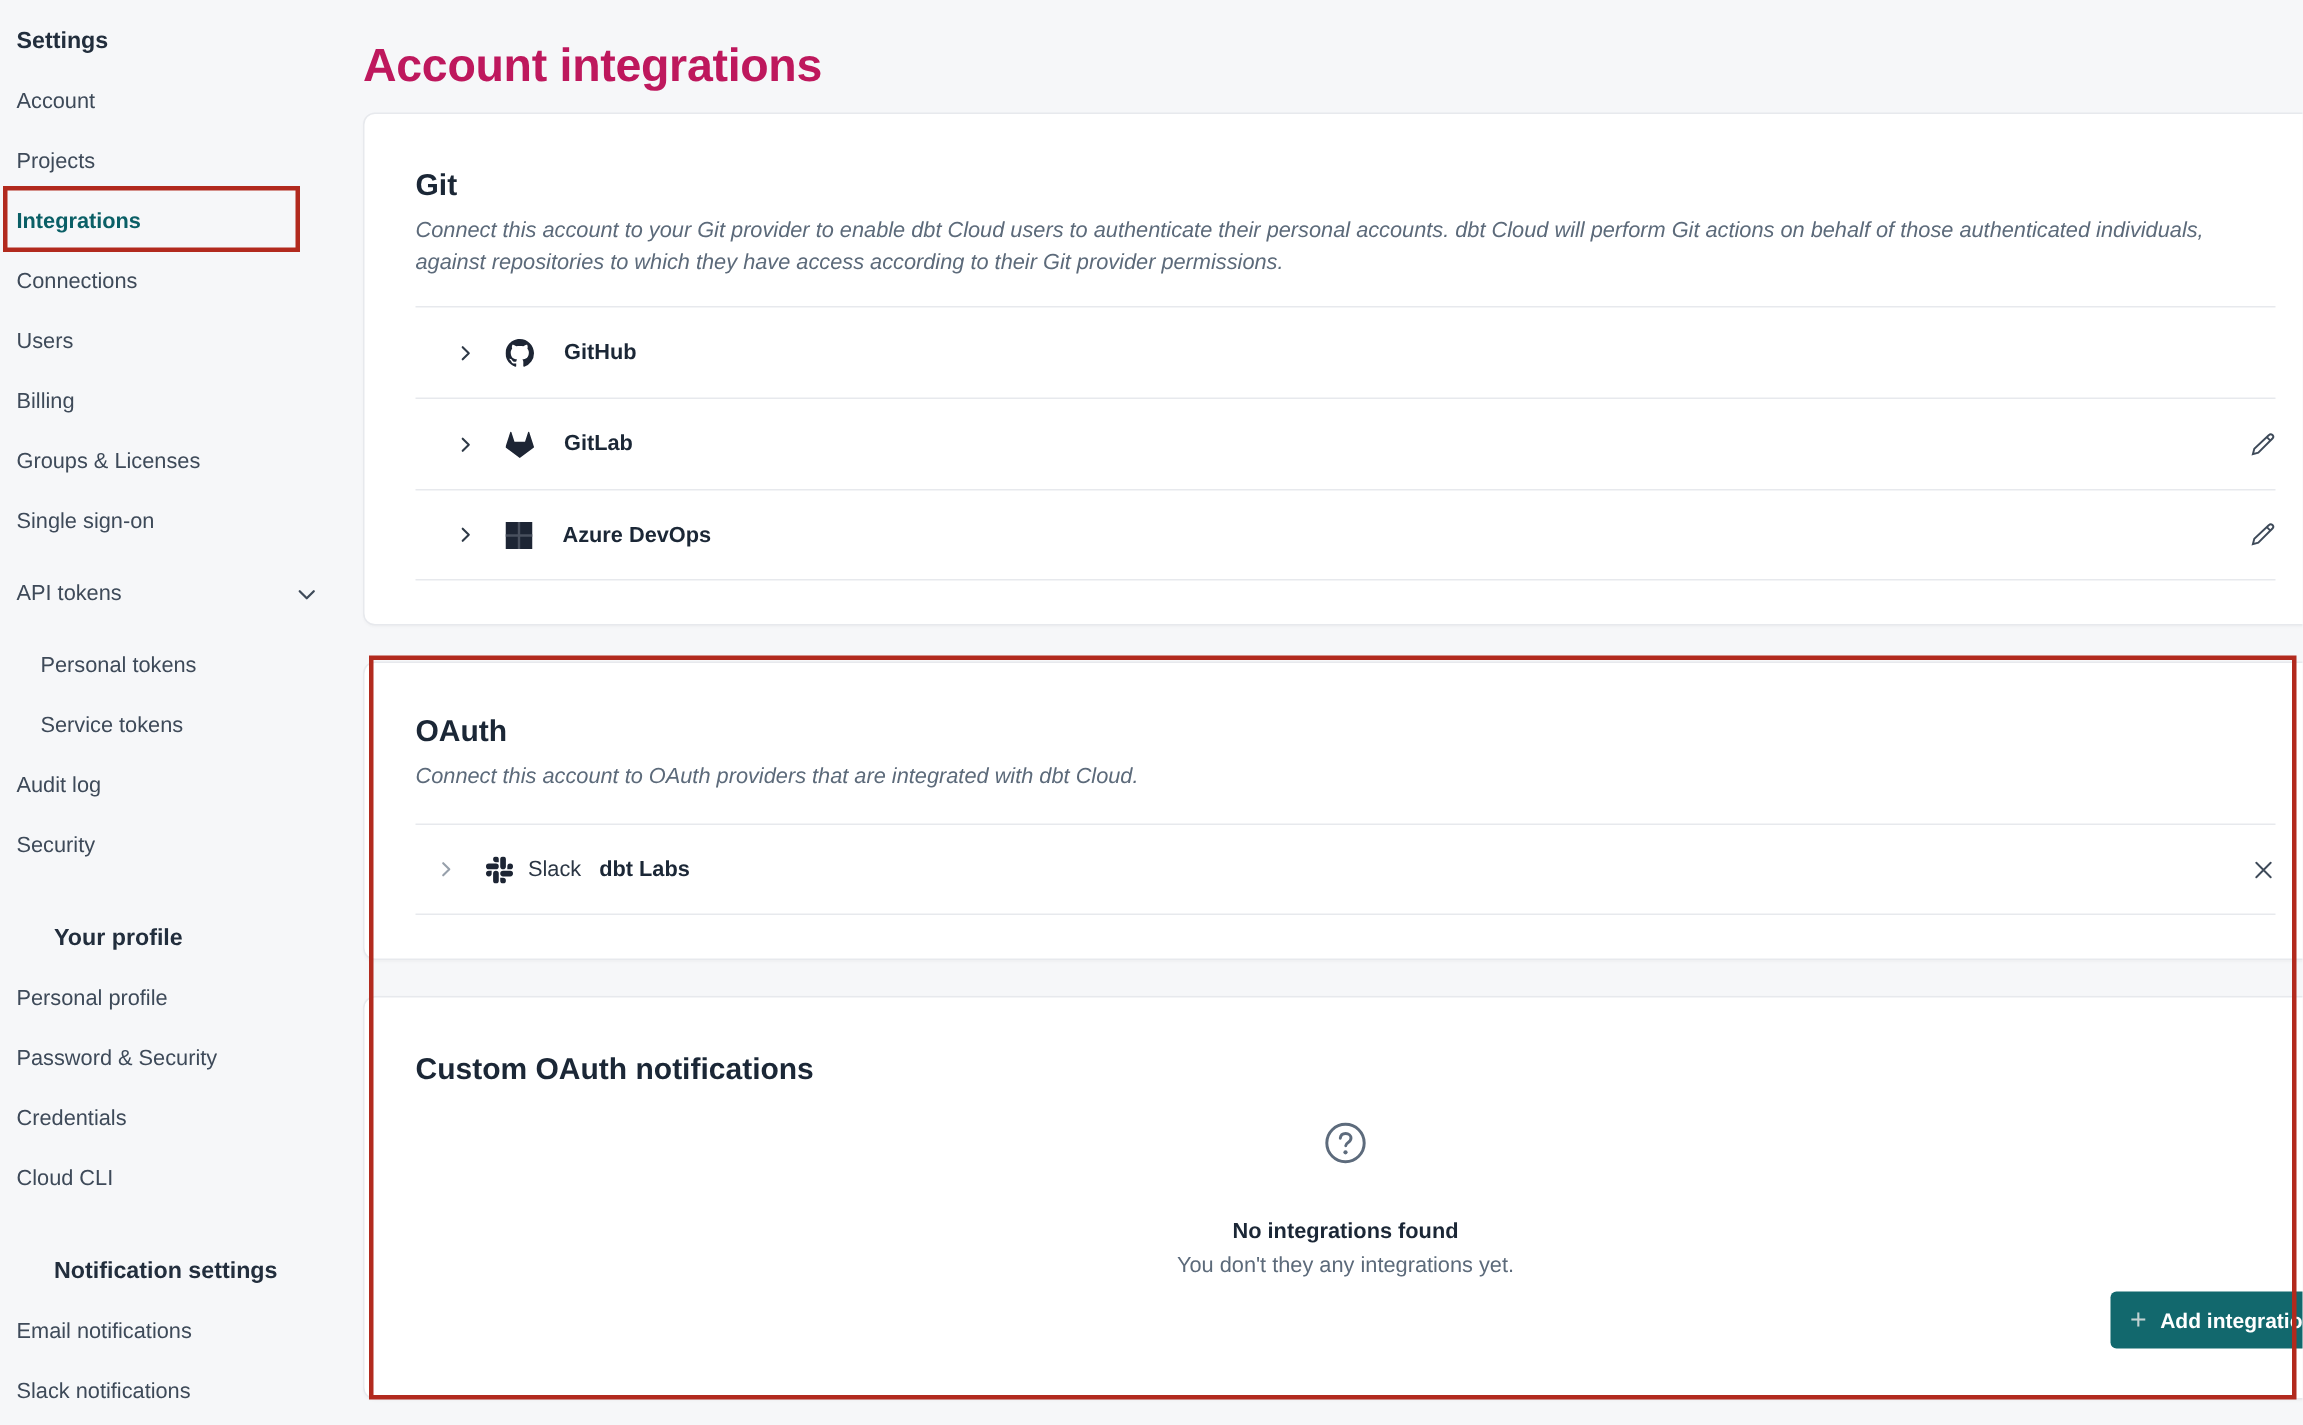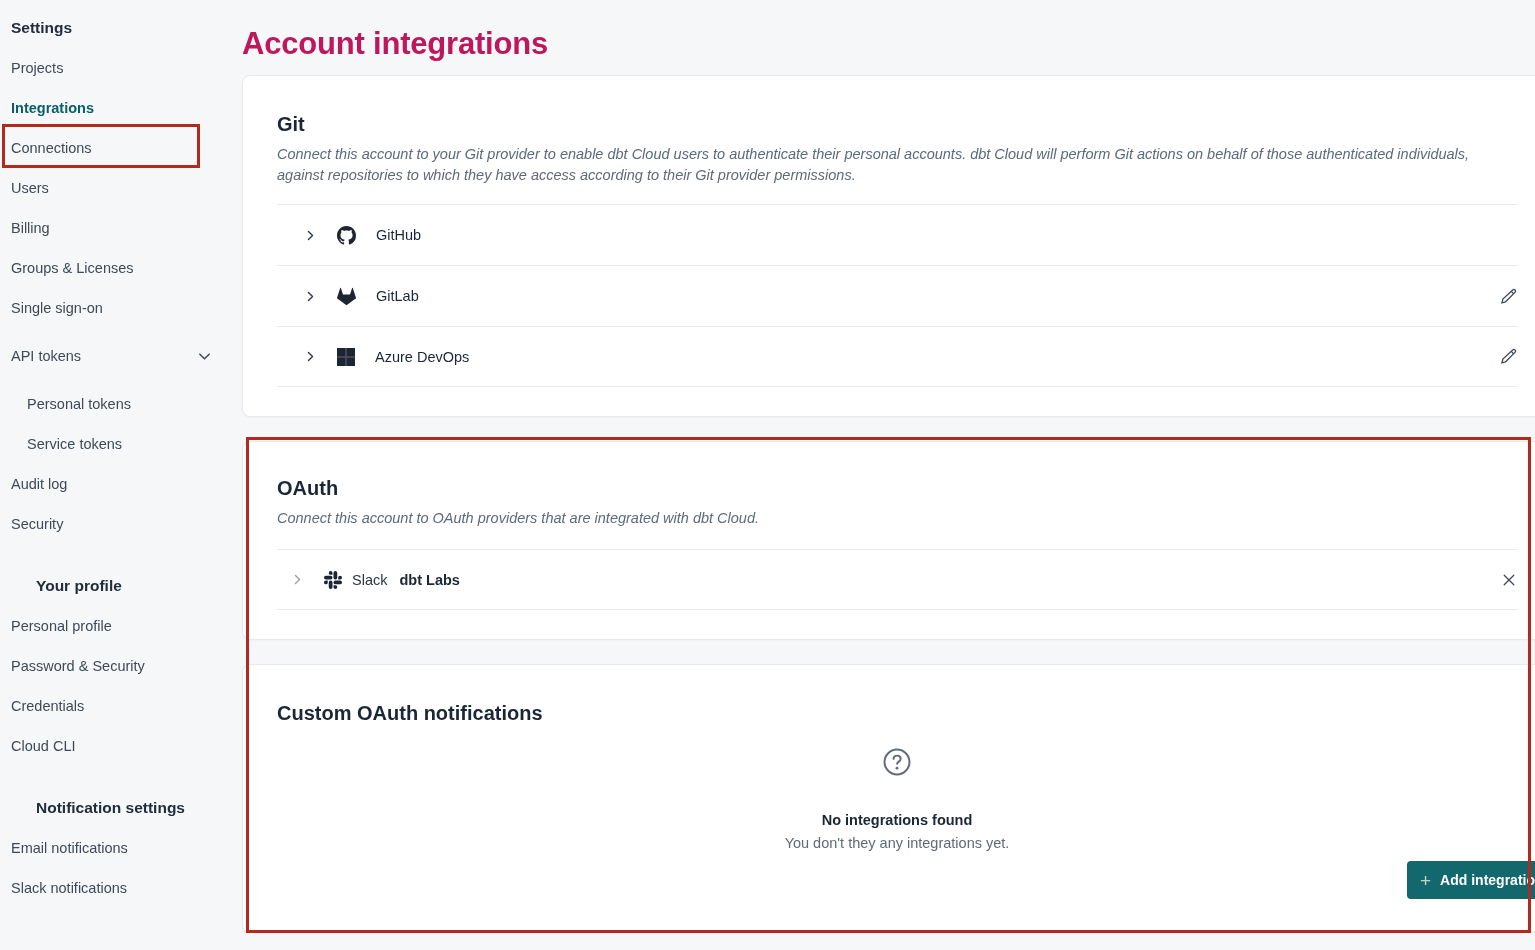--- a/index.html
+++ b/index.html
@@ -34,21 +34,21 @@
   .card h2 { font-size:20px; line-height:24px; font-weight:700; color:#1b2736; }
   .card .desc { font-size:14.5px; line-height:21px; color:#5c6a7a; margin-top:8px;font-style:italic; }
 
   .rows { margin-top:18px; }
   .card-oauth .rows { margin-top:20px; }
   .prov-row { height:61px; display:flex; align-items:center; border-top:1px solid #e7e9ed; }
   .rows .prov-row:last-child { border-bottom:1px solid #e7e9ed; }
   .row-chevron { margin-left:27px; display:flex; color:#2e3947; cursor:pointer; }
   .card-oauth .row-chevron { margin-left:14px; color:#97a0ab; }
   .prov-icon { margin-left:20px; display:flex; align-items:center; }
-  .prov-label { margin-left:20px; font-size:14.5px; font-weight:400; color:#1b2736; }
+  .prov-label { margin-left:20px; font-size:14.5px; font-weight:700; color:#1b2736; }
   .oauth-provider { margin-left:10px; font-size:14.5px; font-weight:400; color:#2b3644; }
   .oauth-account { margin-left:12px; font-size:14.5px; font-weight:700; color:#1b2736; }
   .row-action { margin-left:auto; display:flex; color:#3e4a59; cursor:pointer;
     background:none; border:none; padding:0; }
 
   
   .empty { display:flex; flex-direction:column; align-items:center; margin-top:22px; }
   .empty .q-icon { color:#5d6b7c; }
   .empty-title { margin-top:31px; font-size:14.5px; font-weight:700; color:#1b2736; }
   .empty-sub { margin-top:7px; font-size:14.5px; color:#5c6a7a; }
@@ -63,20 +63,23 @@
   .annot { position:absolute; border:3px solid #b22a1e; pointer-events:none; z-index:50; }
   .annot-sidebar { left:2px; top:124px; width:198px; height:44px; }
   .annot-oauth { left:246px; top:437px; width:1285px; height:496px; }
 </style>
 </head>
 <body>
 
 <aside class="sidebar" id="sidebar">
     <div class="side-row header">
       <span>Settings</span>
+    </div>
+    <div class="side-row item">
+      <span>Account</span>
     </div>
     <div class="side-row item">
       <span>Projects</span>
     </div>
     <div class="side-row item active">
       <span class="pill"></span>
       <span>Integrations</span>
     </div>
     <div class="side-row item">
       <span>Connections</span>

